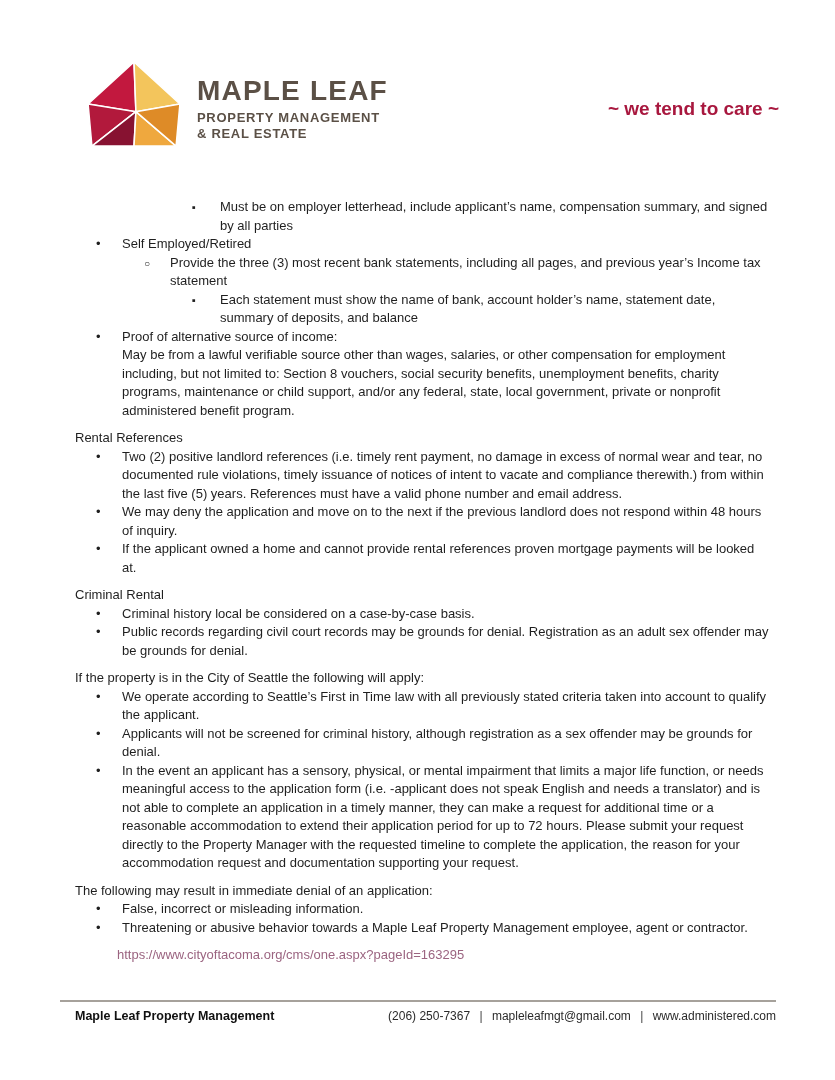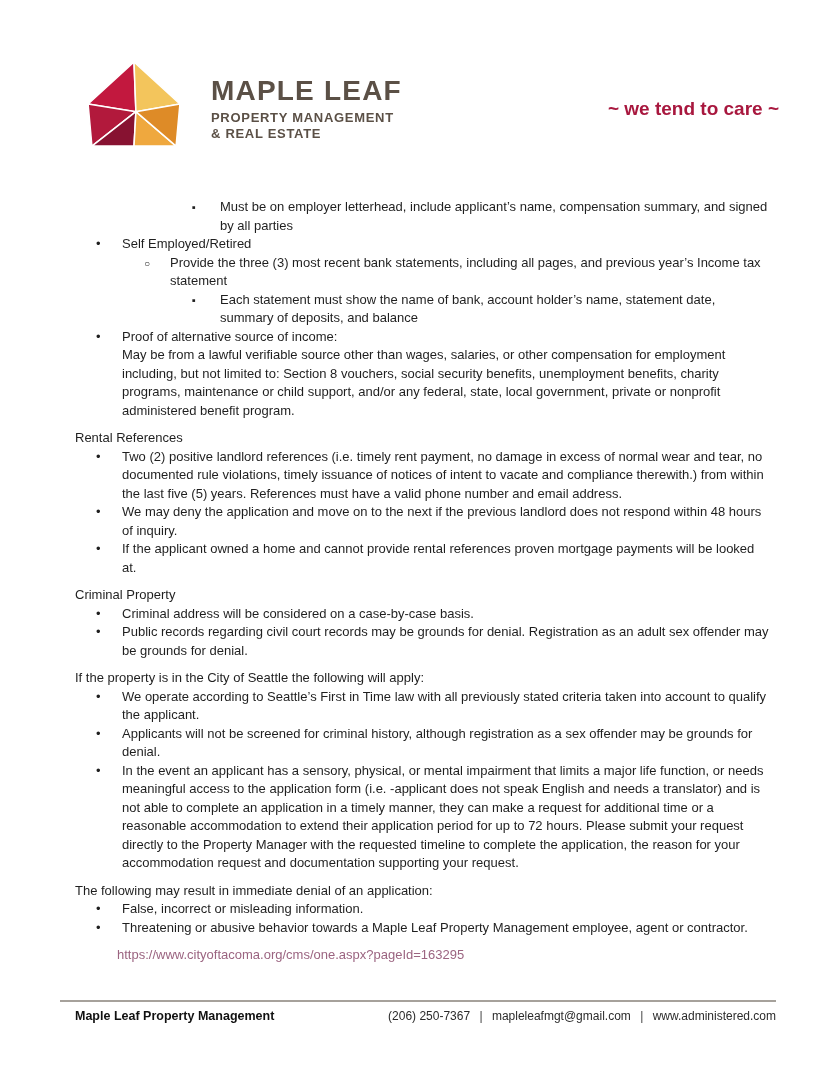--- a/index.html
+++ b/index.html
@@ -4,21 +4,21 @@
 <style>
   * { margin:0; padding:0; box-sizing:border-box; }
   html, body { background:#ffffff; }
   body {
     width:835px; height:1080px; position:relative; overflow:hidden;
     font-family:"Liberation Sans","DejaVu Sans",sans-serif;
     color:#1f1f1f;
   }
 
   
-  .header-logo { position:absolute; top:60px; left:84px; display:flex; gap:27px; }
+  .header-logo { position:absolute; top:60px; left:84px; display:flex; gap:13px; }
   .logo-mark svg { display:block; }
   .logo-text { padding-top:17px; }
   .logo-title { font-size:28px; font-weight:bold; color:#5b5046; letter-spacing:1.2px; line-height:1; white-space:nowrap; }
   .logo-sub  { font-size:13px; font-weight:bold; color:#5b5046; letter-spacing:0.7px; margin-top:5px; line-height:1.25; white-space:nowrap; }
   .tagline { position:absolute; top:98px; right:56px; font-size:19px; font-weight:bold; color:#a8173e; white-space:nowrap; }
 
   
   .content { position:absolute; top:198px; left:75px; width:694px; font-size:13px; line-height:18.5px; }
   .li { position:relative; }
   .lv1 { padding-left:47px; }
@@ -79,22 +79,22 @@
     </div>
 
     <div class="section">
       <div class="section-heading">Rental References</div>
       <div class="li lv1">Two (2) positive landlord references (i.e. timely rent payment, no damage in excess of normal wear and tear, no documented rule violations, timely issuance of notices of intent to vacate and compliance therewith.) from within the last five (5) years. References must have a valid phone number and email address.</div>
       <div class="li lv1">We may deny the application and move on to the next if the previous landlord does not respond within 48 hours of inquiry.</div>
       <div class="li lv1">If the applicant owned a home and cannot provide rental references proven mortgage payments will be looked at.</div>
     </div>
 
     <div class="section">
-      <div class="section-heading">Criminal Property</div>
-      <div class="li lv1">Criminal address will be considered on a case-by-case basis.</div>
+      <div class="section-heading">Criminal Rental</div>
+      <div class="li lv1">Criminal history local be considered on a case-by-case basis.</div>
       <div class="li lv1">Public records regarding civil court records may be grounds for denial. Registration as an adult sex offender may be grounds for denial.</div>
     </div>
 
     <div class="section">
       <div class="section-heading">If the property is in the City of Seattle the following will apply:</div>
       <div class="li lv1">We operate according to Seattle’s First in Time law with all previously stated criteria taken into account to qualify the applicant.</div>
       <div class="li lv1">Applicants will not be screened for criminal history, although registration as a sex offender may be grounds for denial.</div>
       <div class="li lv1">In the event an applicant has a sensory, physical, or mental impairment that limits a major life function, or needs meaningful access to the application form (i.e. -applicant does not speak English and needs a translator) and is not able to complete an application in a timely manner, they can make a request for additional time or a reasonable accommodation to extend their application period for up to 72 hours. Please submit your request directly to the Property Manager with the requested timeline to complete the application, the reason for your accommodation request and documentation supporting your request.</div>
     </div>
 

